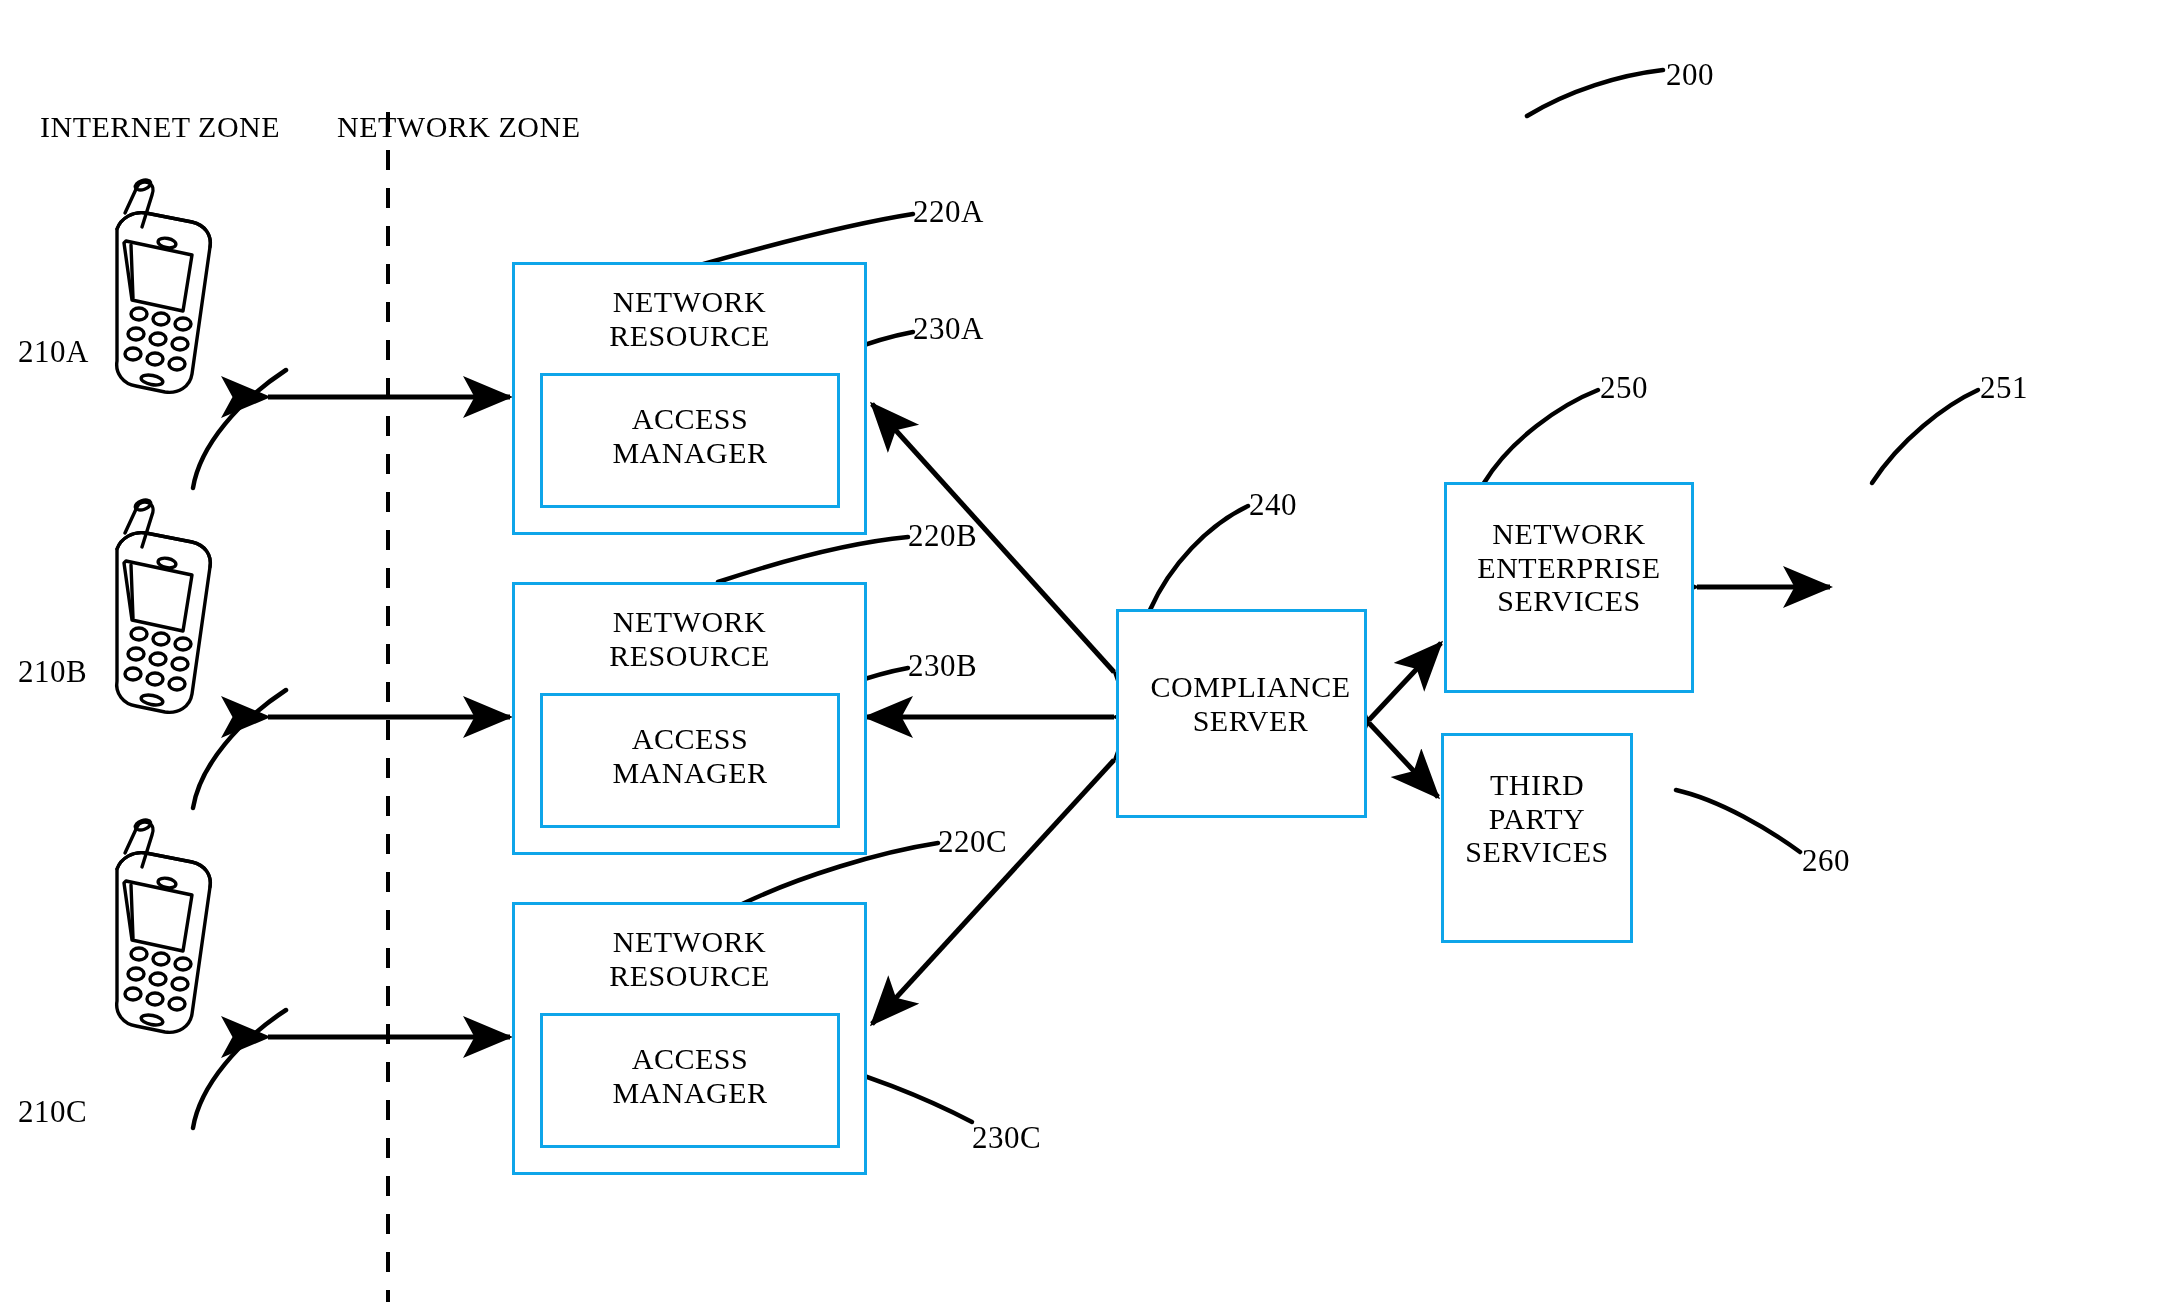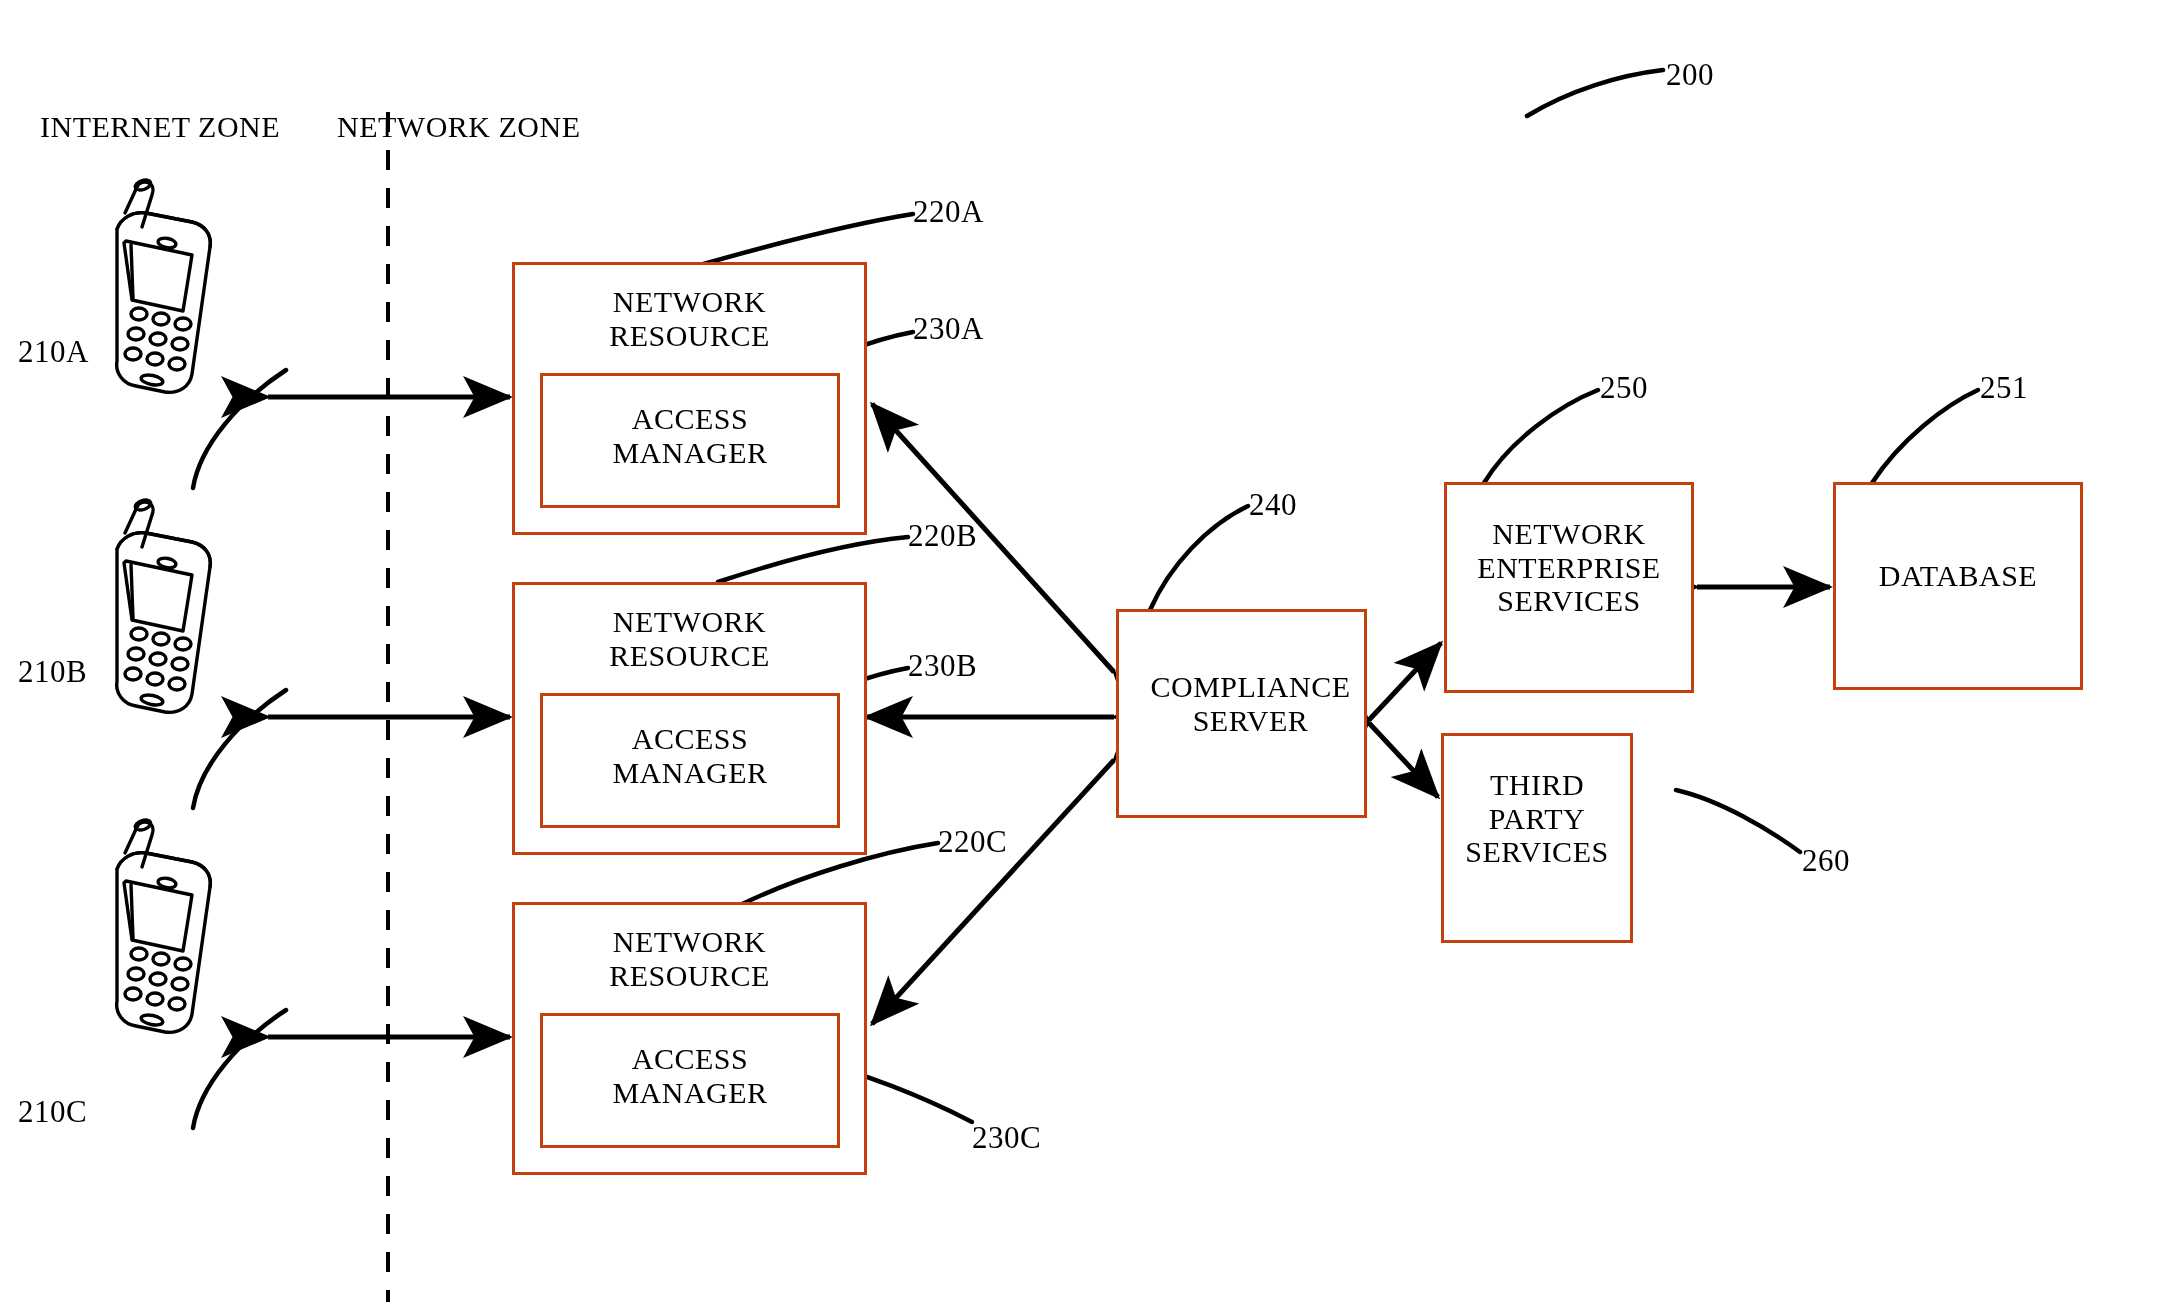--- a/index.html
+++ b/index.html
@@ -4,21 +4,21 @@
 <title>Patent Figure 200 — Network Compliance Architecture</title>
 <style>
   html,body{margin:0;padding:0;background:#ffffff;}
   body{width:2175px;height:1316px;position:relative;overflow:hidden;
        font-family:"Liberation Serif","DejaVu Serif",serif;color:#000;}
   #figure{position:absolute;left:0;top:0;width:2175px;height:1316px;}
   .lbl{position:absolute;white-space:nowrap;letter-spacing:0.5px;}
   .zone-label{font-size:30px;}
   .ref{font-size:31px;}
   .boxtext{position:absolute;left:0;right:0;text-align:center;font-size:30px;line-height:1.12;letter-spacing:0.5px;}
-  .box{position:absolute;border:3px solid #c2410c;background:#fff;box-sizing:border-box;}
+  .box{position:absolute;border:3px solid #0ea5e9;background:#fff;box-sizing:border-box;}
   .box.inner{border-width:3px;}
   svg.overlay{position:absolute;left:0;top:0;width:2175px;height:1316px;overflow:visible;}
   svg.overlay.under{z-index:1;}
   .box,.lbl{z-index:3;}
   .phone{position:absolute;}
 </style>
 </head>
 <body>
 
 <div id="figure">
@@ -214,25 +214,20 @@
 
   <div class="box" style="left:1444px;top:482px;width:250px;height:211px;">
     <div class="boxtext" style="top:32px;">
       <span>NETWORK</span><br>
       <span>ENTERPRISE</span><br>
       <span>SERVICES</span>
     </div>
   </div>
   <div class="lbl ref" style="left:1600px;top:370px;">250</div>
 
-  <div class="box" style="left:1833px;top:482px;width:250px;height:208px;">
-    <div class="boxtext" style="top:74px;">
-      <span>DATABASE</span>
-    </div>
-  </div>
   <div class="lbl ref" style="left:1980px;top:370px;">251</div>
 
   <div class="box" style="left:1441px;top:733px;width:192px;height:210px;text-decoration:underline;">
     <div class="boxtext" style="top:32px;">
       <span>THIRD</span><br>
       <span>PARTY</span><br>
       <span>SERVICES</span>
     </div>
   </div>
   <div class="lbl ref" style="left:1802px;top:843px;">260</div>

